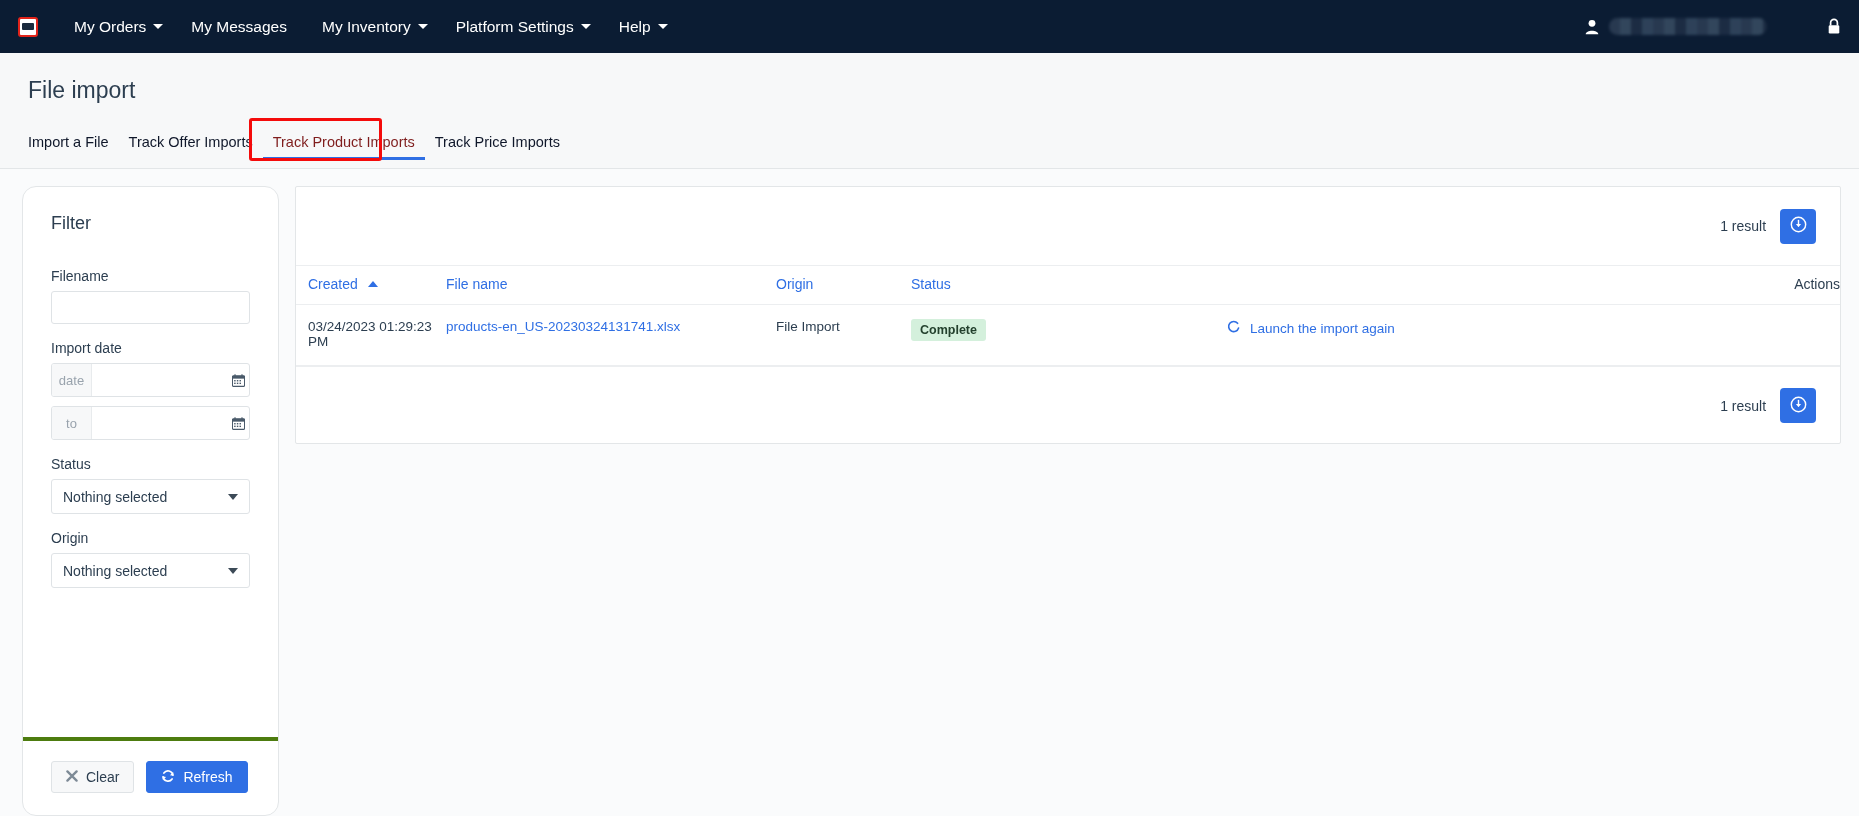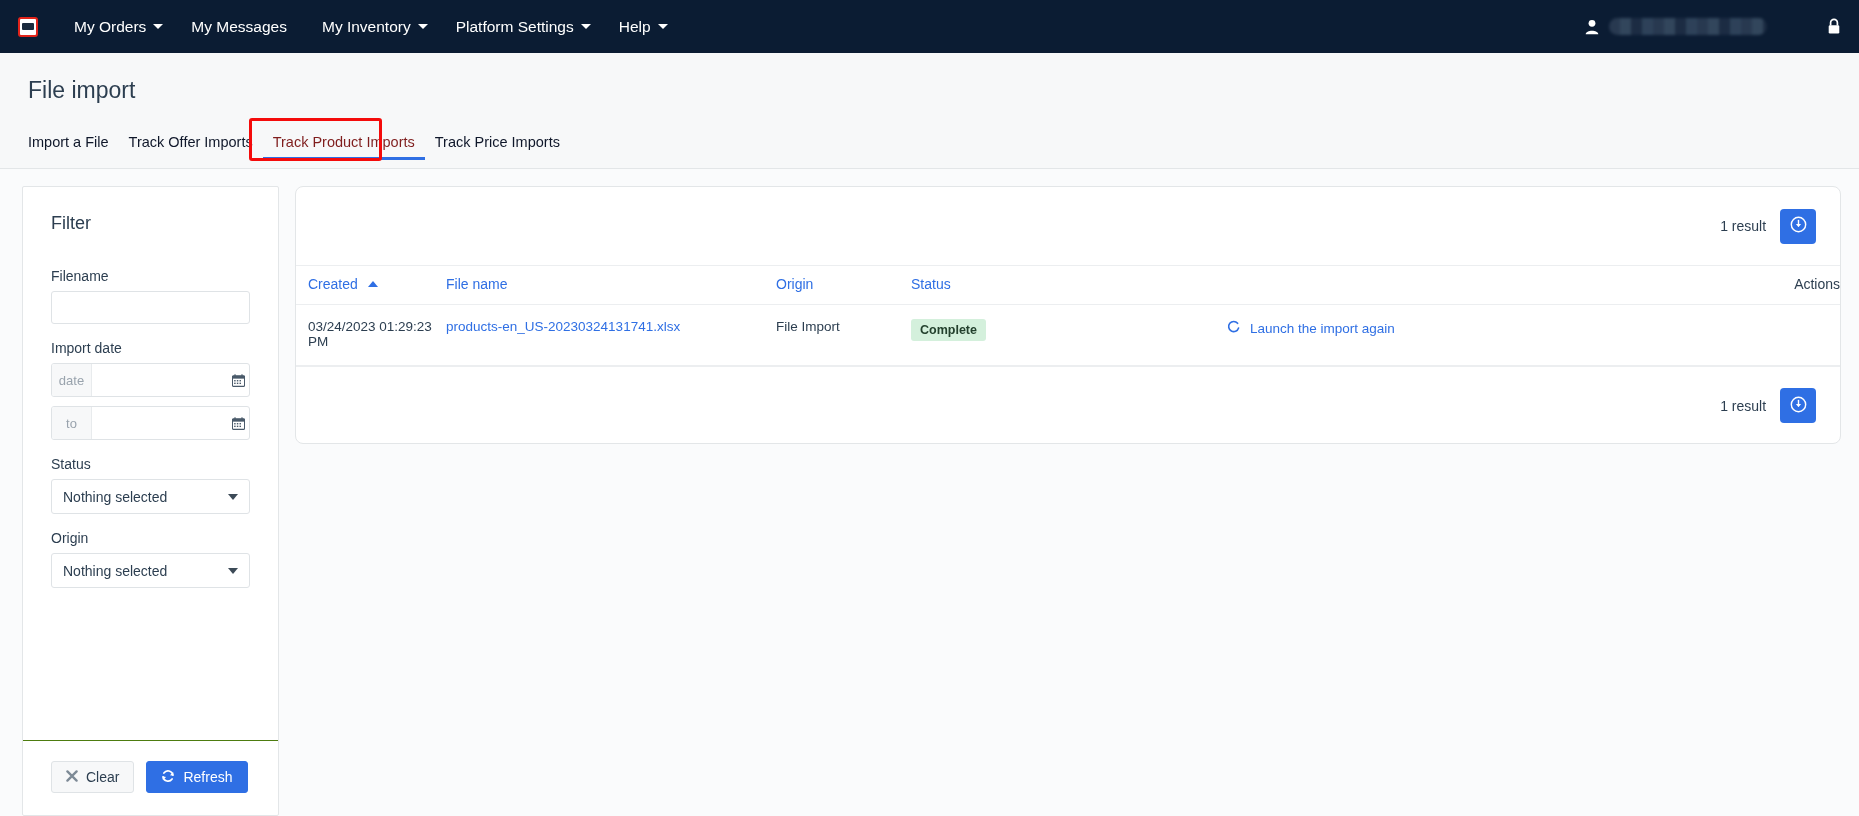--- a/index.html
+++ b/index.html
@@ -134,21 +134,21 @@
     background: #fafbfc;
     height: 647px;
   }
 
   
   .filter-card {
     width: 257px;
     flex: 0 0 257px;
     background: #ffffff;
     border: 1px solid #e3e6e8;
-    border-radius: 2px;
+    border-radius: 14px;
     min-height: 630px;
     display: flex;
     flex-direction: column;
   }
   .filter-body { padding: 26px 28px 24px 28px; flex: 1 1 auto; }
   .filter-title {
     font-size: 18px;
     color: #2c3e50;
     margin: 0 0 34px 0;
     font-weight: normal;
@@ -223,21 +223,21 @@
     cursor: pointer;
   }
   .select-caret {
     margin-left: auto;
     width: 0; height: 0;
     border-left: 5px solid transparent;
     border-right: 5px solid transparent;
     border-top: 6px solid #3c4a57;
   }
   .filter-footer {
-    border-top: 1px solid #4d7c0f;
+    border-top: 4px solid #4d7c0f;
     padding: 20px 28px 22px 28px;
     display: flex;
     gap: 12px;
   }
   .btn {
     height: 32px;
     border-radius: 3px;
     display: inline-flex;
     align-items: center;
     justify-content: center;
@@ -258,21 +258,21 @@
     color: #ffffff;
     border-color: #2f6fe4;
   }
 
   
   .results-card {
     flex: 1 1 auto;
     margin-left: 16px;
     background: #ffffff;
     border: 1px solid #e3e6e8;
-    border-radius: 8px;
+    border-radius: 2px;
     height: 258px;
     display: flex;
     flex-direction: column;
   }
   .result-bar {
     height: 78px;
     display: flex;
     align-items: center;
     justify-content: flex-end;
     padding: 0 24px;

